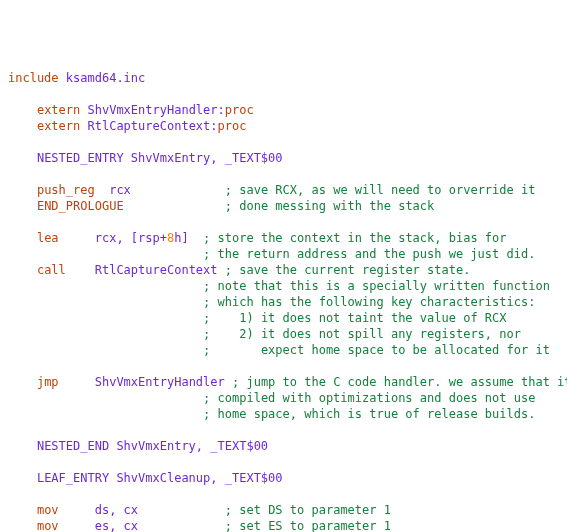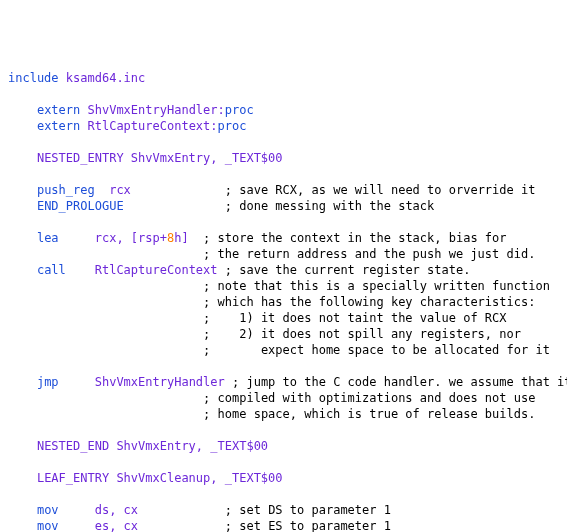--- a/index.html
+++ b/index.html
@@ -7,24 +7,24 @@
     padding: 6px 8px;
     background: #ffffff;
     color: #000000;
     font-family: "Courier New", Courier, monospace;
     font-size: 12px;
     line-height: 16px;
     white-space: pre;
     width: 567px;
     box-sizing: border-box;
   }
-  .kw   { color: #1d4ed8; }   
+  .kw   { color: #c2410c; }   
   .tok  { color: #6d28d9; }   
   .num  { color: #ff8000; }   
-  .cmt  { color: #000000; }
+  .cmt  { color: #15803d; }
   code.line { display: block; }
 </style>
 </head>
 <body>
 
 
 
 <div id="code"><code class="line"><span class="kw">include</span><span class="tok"> ksamd64.inc</span></code><code class="line">&nbsp;</code><code class="line">    <span class="kw">extern</span><span class="tok"> ShvVmxEntryHandler:</span><span class="kw">proc</span></code><code class="line">    <span class="kw">extern</span><span class="tok"> RtlCaptureContext:</span><span class="kw">proc</span></code><code class="line">&nbsp;</code><code class="line">    <span class="tok">NESTED_ENTRY ShvVmxEntry, _TEXT$00</span></code><code class="line">&nbsp;</code><code class="line">    <span class="kw">push_reg </span> <span class="tok">rcx</span>             <span class="cmt">; save RCX, as we will need to orverride it</span></code><code class="line">    <span class="kw">END_PROLOGUE</span> <span class="tok"></span>             <span class="cmt">; done messing with the stack</span></code><code class="line">&nbsp;</code><code class="line">    <span class="kw">lea</span>     <span class="tok">rcx, [rsp+</span><span class="num">8</span><span class="tok">h]</span>  <span class="cmt">; store the context in the stack, bias for</span></code><code class="line">                           <span class="cmt">; the return address and the push we just did.</span></code><code class="line">    <span class="kw">call</span>    <span class="tok">RtlCaptureContext</span> <span class="cmt">; save the current register state.</span></code><code class="line">                           <span class="cmt">; note that this is a specially written function</span></code><code class="line">                           <span class="cmt">; which has the following key characteristics:</span></code><code class="line">                           <span class="cmt">;    1) it does not taint the value of RCX</span></code><code class="line">                           <span class="cmt">;    2) it does not spill any registers, nor</span></code><code class="line">                           <span class="cmt">;       expect home space to be allocated for it</span></code><code class="line">&nbsp;</code><code class="line">    <span class="kw">jmp</span>     <span class="tok">ShvVmxEntryHandler</span> <span class="cmt">; jump to the C code handler. we assume that it</span></code><code class="line">                           <span class="cmt">; compiled with optimizations and does not use</span></code><code class="line">                           <span class="cmt">; home space, which is true of release builds.</span></code><code class="line">&nbsp;</code><code class="line">    <span class="tok">NESTED_END ShvVmxEntry, _TEXT$00</span></code><code class="line">&nbsp;</code><code class="line">    <span class="tok">LEAF_ENTRY ShvVmxCleanup, _TEXT$00</span></code><code class="line">&nbsp;</code><code class="line">    <span class="kw">mov</span>     <span class="tok">ds, cx</span>            <span class="cmt">; set DS to parameter 1</span></code><code class="line">    <span class="kw">mov</span>     <span class="tok">es, cx</span>            <span class="cmt">; set ES to parameter 1</span></code></div>
 
 

